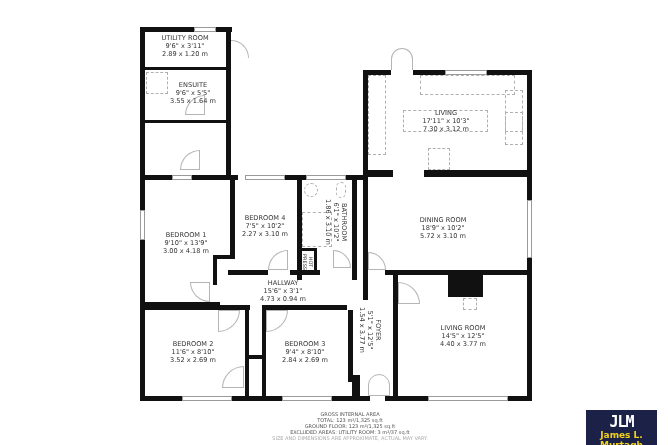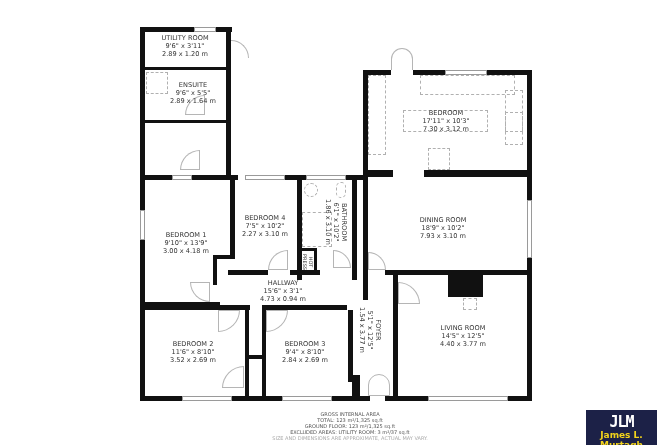--- a/index.html
+++ b/index.html
@@ -114,24 +114,24 @@
   <div class="dash" style="left:463px;top:298px;width:14px;height:12px;"></div>
 
   <div class="room-label" style="left:185px;top:46px;">
     <span>UTILITY ROOM</span>
     <span>9'6" x 3'11"</span>
     <span>2.89 x 1.20 m</span>
   </div>
   <div class="room-label" style="left:193px;top:93px;">
     <span>ENSUITE</span>
     <span>9'6" x 5'5"</span>
-    <span>2.89 x 1.64 m</span>
+    <span>3.55 x 1.64 m</span>
   </div>
   <div class="room-label" style="left:446px;top:121px;">
-    <span>BEDROOM</span>
+    <span>LIVING</span>
     <span>17'11" x 10'3"</span>
     <span>7.30 x 3.12 m</span>
   </div>
   <div class="room-label" style="left:186px;top:243px;">
     <span>BEDROOM 1</span>
     <span>9'10" x 13'9"</span>
     <span>3.00 x 4.18 m</span>
   </div>
   <div class="room-label" style="left:265px;top:226px;">
     <span>BEDROOM 4</span>
@@ -142,21 +142,21 @@
     <span>BATHROOM</span>
     <span>6'1" x 10'2"</span>
     <span>1.86 x 3.10 m</span>
   </div>
   <div class="room-label rot" style="left:308px;top:262px;font-size:5px;width:24px;white-space:normal;line-height:6px;">
     <span>HOT PRESS</span>
   </div>
   <div class="room-label" style="left:443px;top:228px;">
     <span>DINING ROOM</span>
     <span>18'9" x 10'2"</span>
-    <span>7.93 x 3.10 m</span>
+    <span>5.72 x 3.10 m</span>
   </div>
   <div class="room-label" style="left:283px;top:291px;">
     <span>HALLWAY</span>
     <span>15'6" x 3'1"</span>
     <span>4.73 x 0.94 m</span>
   </div>
   <div class="room-label" style="left:193px;top:352px;">
     <span>BEDROOM 2</span>
     <span>11'6" x 8'10"</span>
     <span>3.52 x 2.69 m</span>

